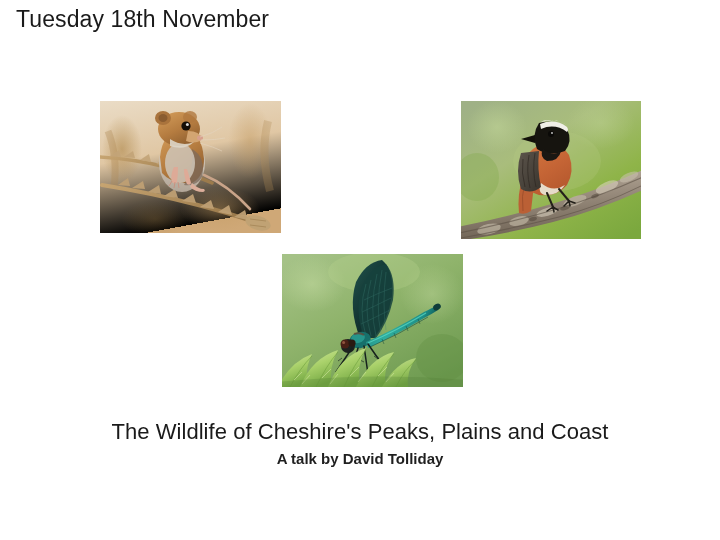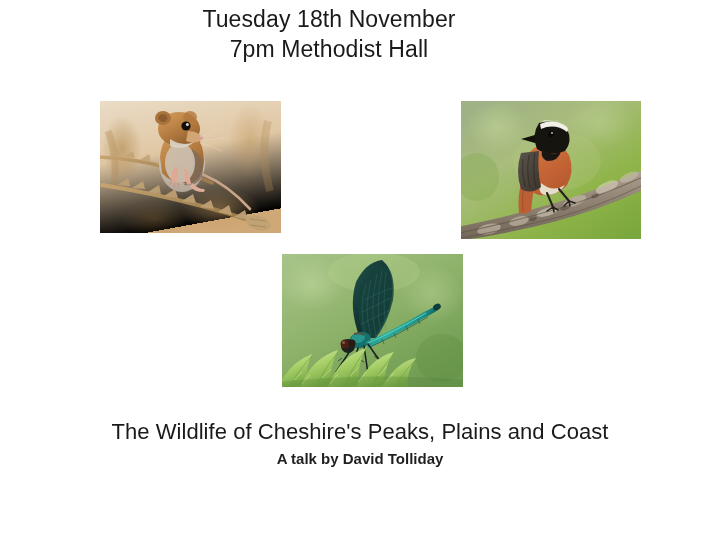--- a/index.html
+++ b/index.html
@@ -17,24 +17,23 @@
   #slide {
     position: relative;
     width: 720px;
     height: 540px;
     background: #ffffff;
   }
 
   
   #header {
     position: absolute;
-    left: 4px;
+    left: 16px;
     top: 4px;
     width: 650px;
-    text-align: center;
   }
   .head-line {
     color: #1a1a1a;
     font-size: 23px;
     line-height: 30px;
     font-weight: 400;
     letter-spacing: 0.1px;
     white-space: nowrap;
   }
 
@@ -78,21 +77,20 @@
   #photo-bird      { left: 461px; top: 101px; width: 180px; height: 138px; }
   #photo-damselfly { left: 282px; top: 254px; width: 181px; height: 133px; }
 </style>
 </head>
 <body>
 
 <div id="slide">
 
   <div id="header">
     <div class="head-line">Tuesday 18th November</div>
-    <div class="head-line">7pm Methodist Hall</div>
   </div>
 
   <div class="photo" id="photo-mouse">
     <svg viewBox="0 0 181 132" preserveAspectRatio="none">
       <defs>
         <linearGradient id="mBg" x1="0" y1="0" x2="0.25" y2="1">
           <stop offset="0" stop-color="#eadcc6"></stop>
           <stop offset="0.45" stop-color="#e0c7a4"></stop>
           <stop offset="1" stop-color="#cda madness"></stop>
           <stop offset="1" stop-color="#cfa877"></stop>

